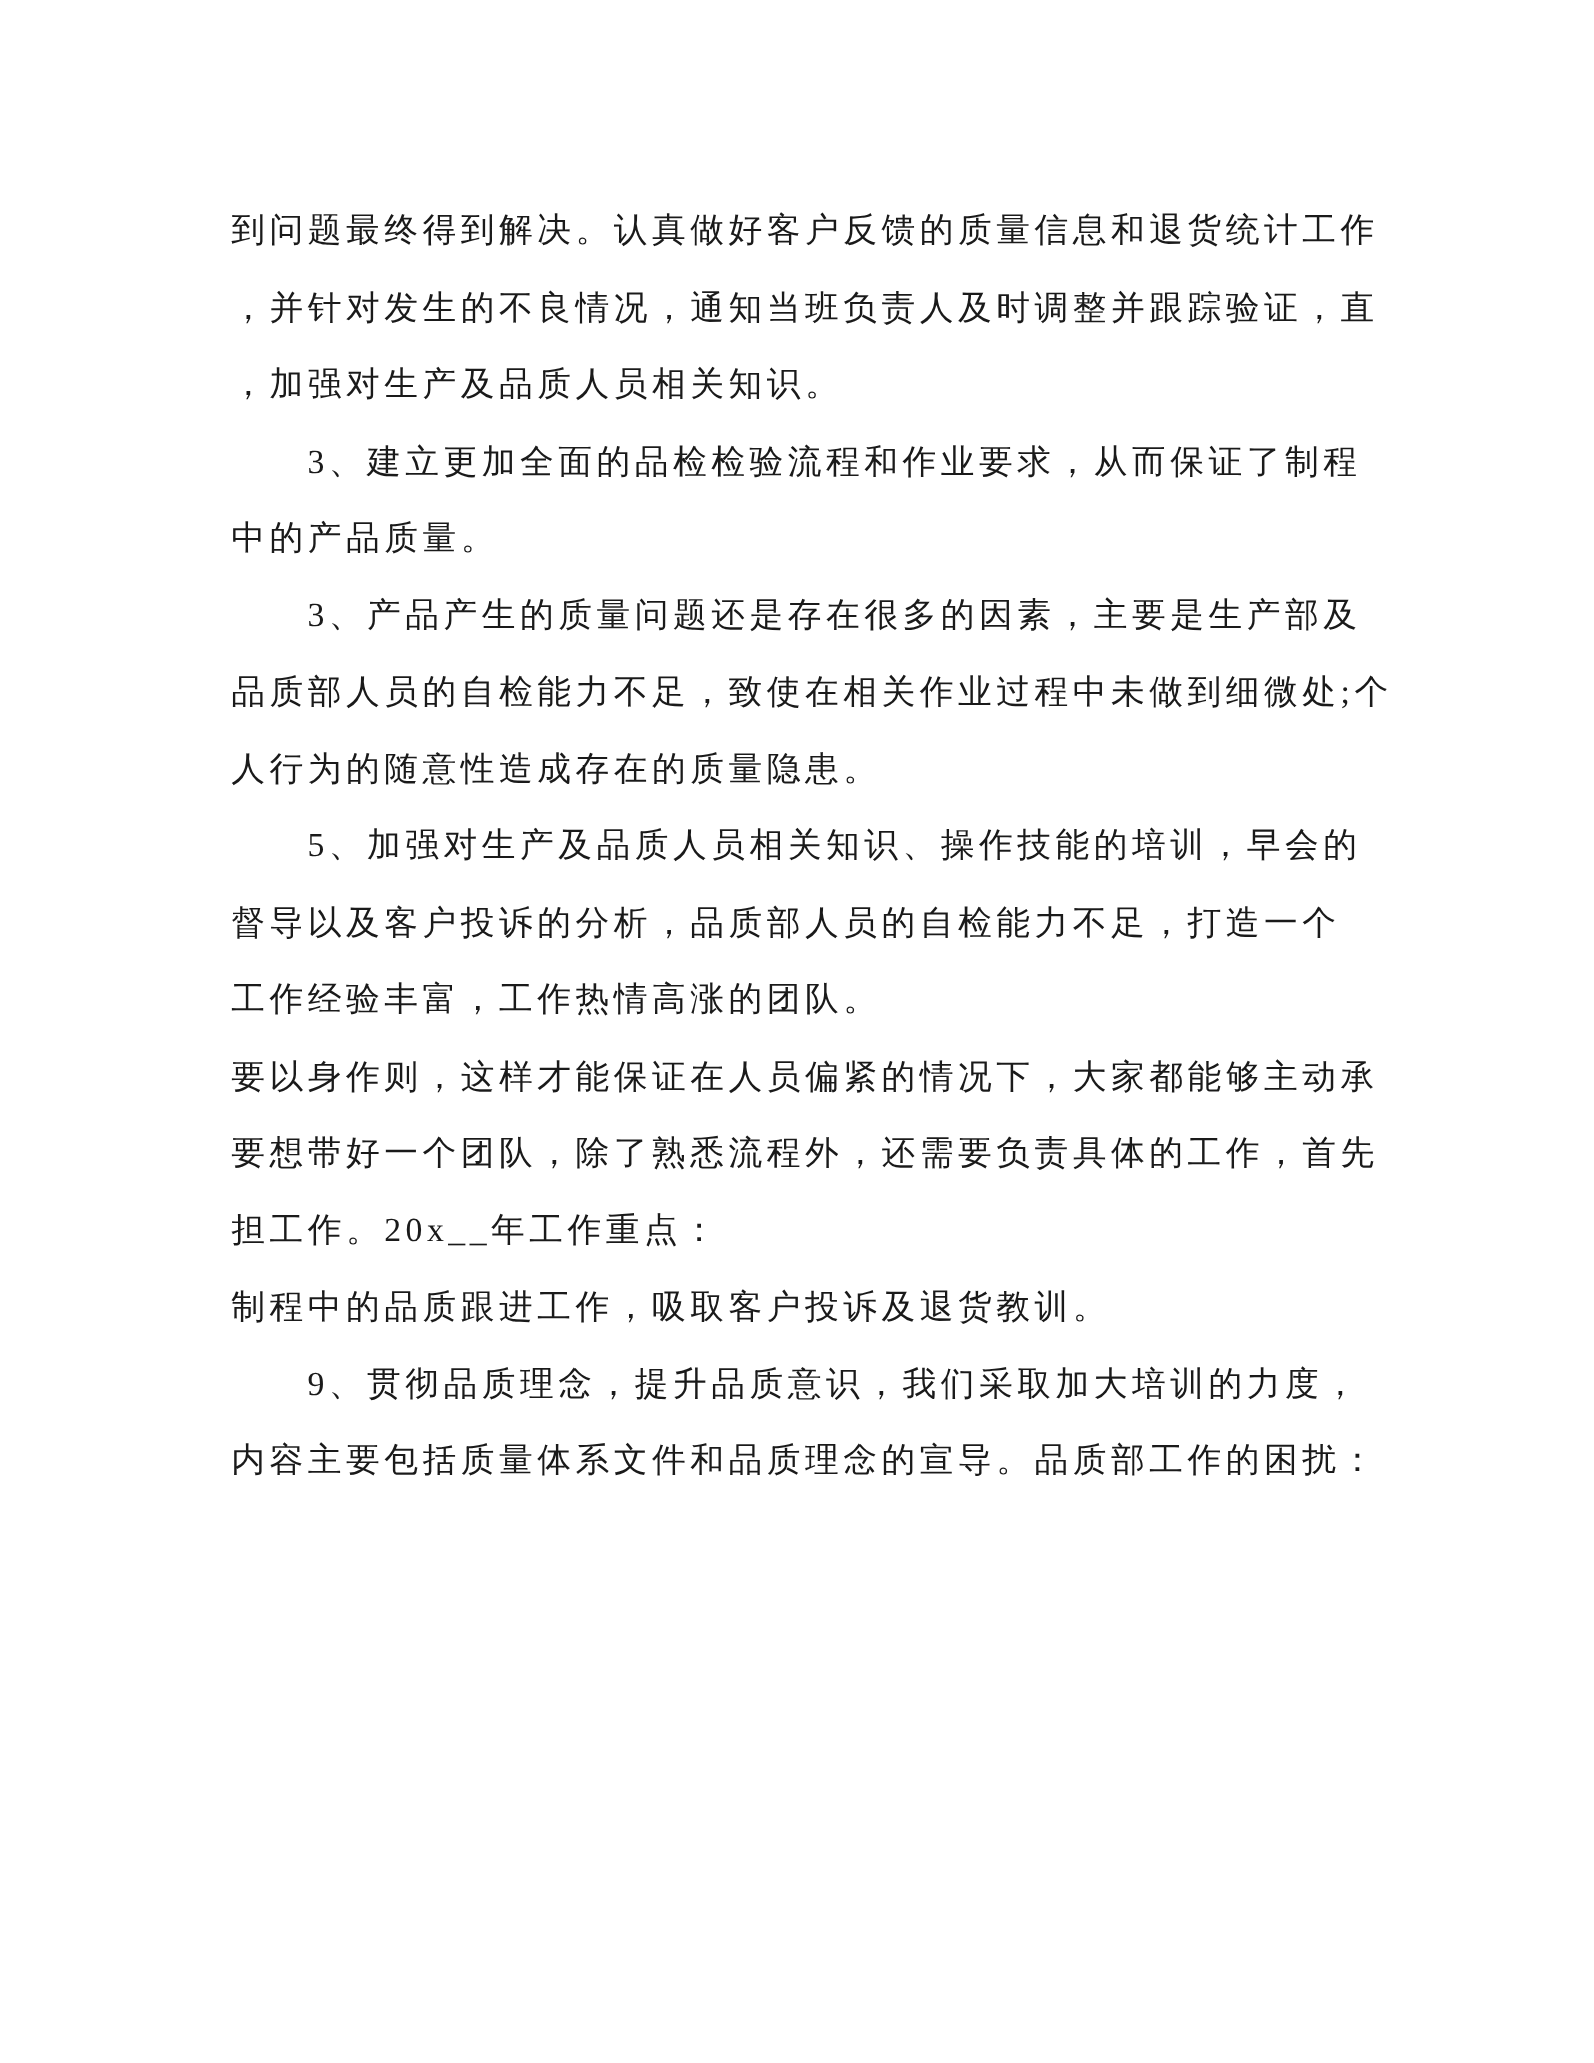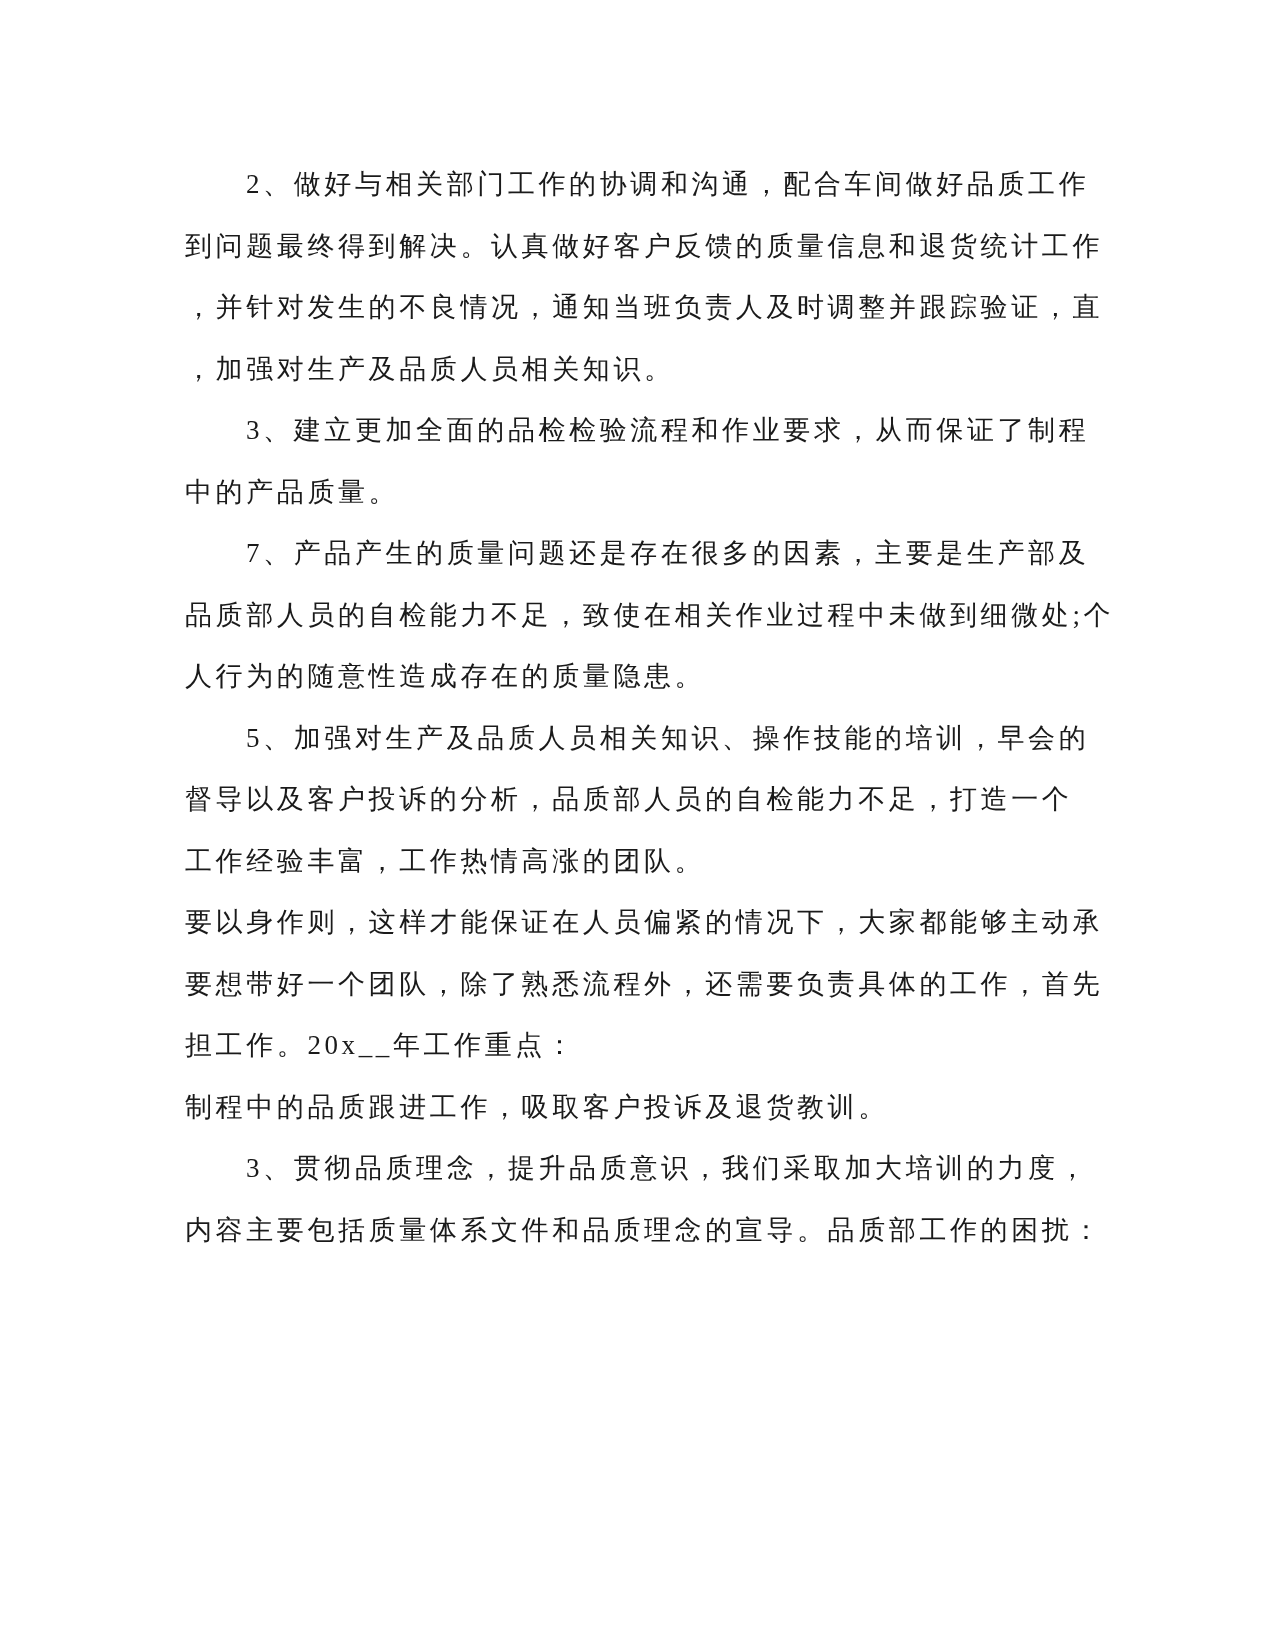--- a/index.html
+++ b/index.html
@@ -30,31 +30,30 @@
     font-weight: 400;
   }
   .text-line.indent {
     text-indent: 61px;
   }
 </style>
 </head>
 <body style="background: rgb(255, 255, 255);">
 
 <div class="page" style="color: rgb(26, 26, 26);">
-  <div class="text-line indent">2、做好与相关部门工作的协调和沟通，配合车间做好品质工作</div>
   <div class="text-line">到问题最终得到解决。认真做好客户反馈的质量信息和退货统计工作</div>
   <div class="text-line">，并针对发生的不良情况，通知当班负责人及时调整并跟踪验证，直</div>
   <div class="text-line">，加强对生产及品质人员相关知识。</div>
   <div class="text-line indent">3、建立更加全面的品检检验流程和作业要求，从而保证了制程</div>
   <div class="text-line">中的产品质量。</div>
-  <div class="text-line indent">7、产品产生的质量问题还是存在很多的因素，主要是生产部及</div>
+  <div class="text-line indent">3、产品产生的质量问题还是存在很多的因素，主要是生产部及</div>
   <div class="text-line">品质部人员的自检能力不足，致使在相关作业过程中未做到细微处;个</div>
   <div class="text-line">人行为的随意性造成存在的质量隐患。</div>
   <div class="text-line indent">5、加强对生产及品质人员相关知识、操作技能的培训，早会的</div>
   <div class="text-line">督导以及客户投诉的分析，品质部人员的自检能力不足，打造一个</div>
   <div class="text-line">工作经验丰富，工作热情高涨的团队。</div>
   <div class="text-line">要以身作则，这样才能保证在人员偏紧的情况下，大家都能够主动承</div>
   <div class="text-line">要想带好一个团队，除了熟悉流程外，还需要负责具体的工作，首先</div>
   <div class="text-line">担工作。20x__年工作重点：</div>
   <div class="text-line">制程中的品质跟进工作，吸取客户投诉及退货教训。</div>
-  <div class="text-line indent">3、贯彻品质理念，提升品质意识，我们采取加大培训的力度，</div>
+  <div class="text-line indent">9、贯彻品质理念，提升品质意识，我们采取加大培训的力度，</div>
   <div class="text-line">内容主要包括质量体系文件和品质理念的宣导。品质部工作的困扰：</div>
 </div>
 
 </body></html>

